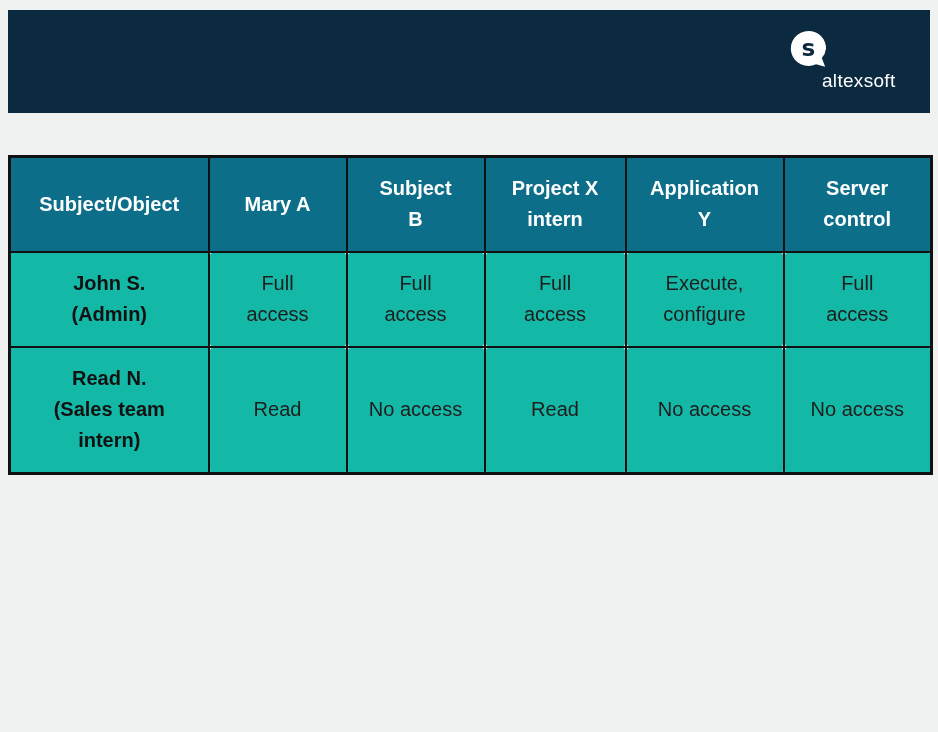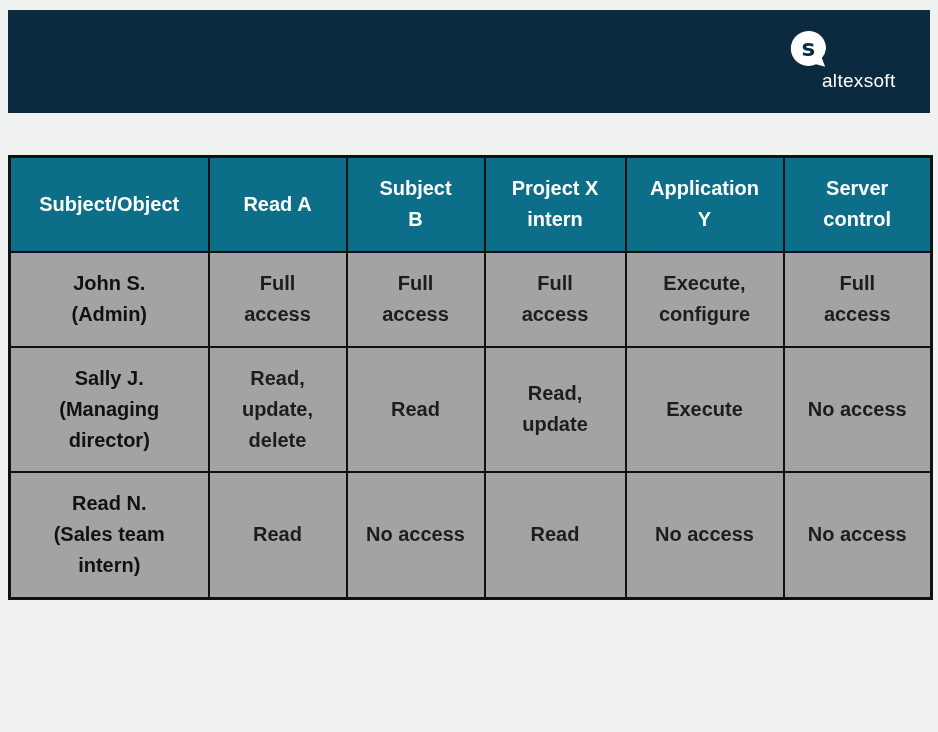--- a/index.html
+++ b/index.html
@@ -67,29 +67,29 @@
   }
   table.matrix thead th {
     background: #0c6e88;
     color: #ffffff;
     font-size: 20px;
     font-weight: 700;
     height: 95px;
   }
   table.matrix tbody th,
   table.matrix tbody td {
-    background: #a3a3a3;
+    background: #14b8a6;
     font-size: 20px;
     color: #1d1d1d;
   }
   table.matrix tbody th {
     font-weight: 700;
     color: #111111;
   }
-  table.matrix tbody td { font-weight: 700; }
+  table.matrix tbody td { font-weight: 400; border-radius: 6px; }
 </style>
 </head>
 <body>
 
 <header class="title-bar">
   <div class="brand">
     <svg viewBox="0 0 40 40" aria-hidden="true">
       <path fill="#ffffff" d="M20 1a19 19 0 1 0 8.2 36.1L38 39.6l-3.6-9.3A18.9 18.9 0 0 0 39 20 19 19 0 0 0 20 1z"></path>
       <text x="20" y="28.5" text-anchor="middle" font-family="DejaVu Sans, sans-serif" font-size="25" font-weight="700" fill="#0b2a40">s</text>
     </svg>
@@ -102,21 +102,21 @@
     <col style="width:199px">
       <col style="width:138px">
       <col style="width:138px">
     <col style="width:141px">
       <col style="width:158px">
       <col style="width:148px">
   </colgroup>
   <thead>
     <tr>
       <th>Subject/Object</th>
-      <th>Read A</th>
+      <th>Mary A</th>
       <th>Subject
 B</th>
       <th>Project X
 intern</th>
       <th>Application
 Y</th>
       <th>Server
 control</th>
     </tr>
   </thead>
@@ -128,33 +128,20 @@
 access</td>
       <td>Full
 access</td>
       <td>Full
 access</td>
       <td>Execute,
 configure</td>
       <td>Full
 access</td>
     </tr>
-    <tr style="height:125px">
-      <th>Sally J.
-(Managing
-director)</th>
-      <td>Read,
-update,
-delete</td>
-      <td>Read</td>
-      <td>Read,
-update</td>
-      <td>Execute</td>
-      <td>No access</td>
-    </tr>
     <tr style="height:127px">
       <th>Read N.
 (Sales team
 intern)</th>
       <td>Read</td>
       <td>No access</td>
       <td>Read</td>
       <td>No access</td>
       <td>No access</td>
     </tr>

